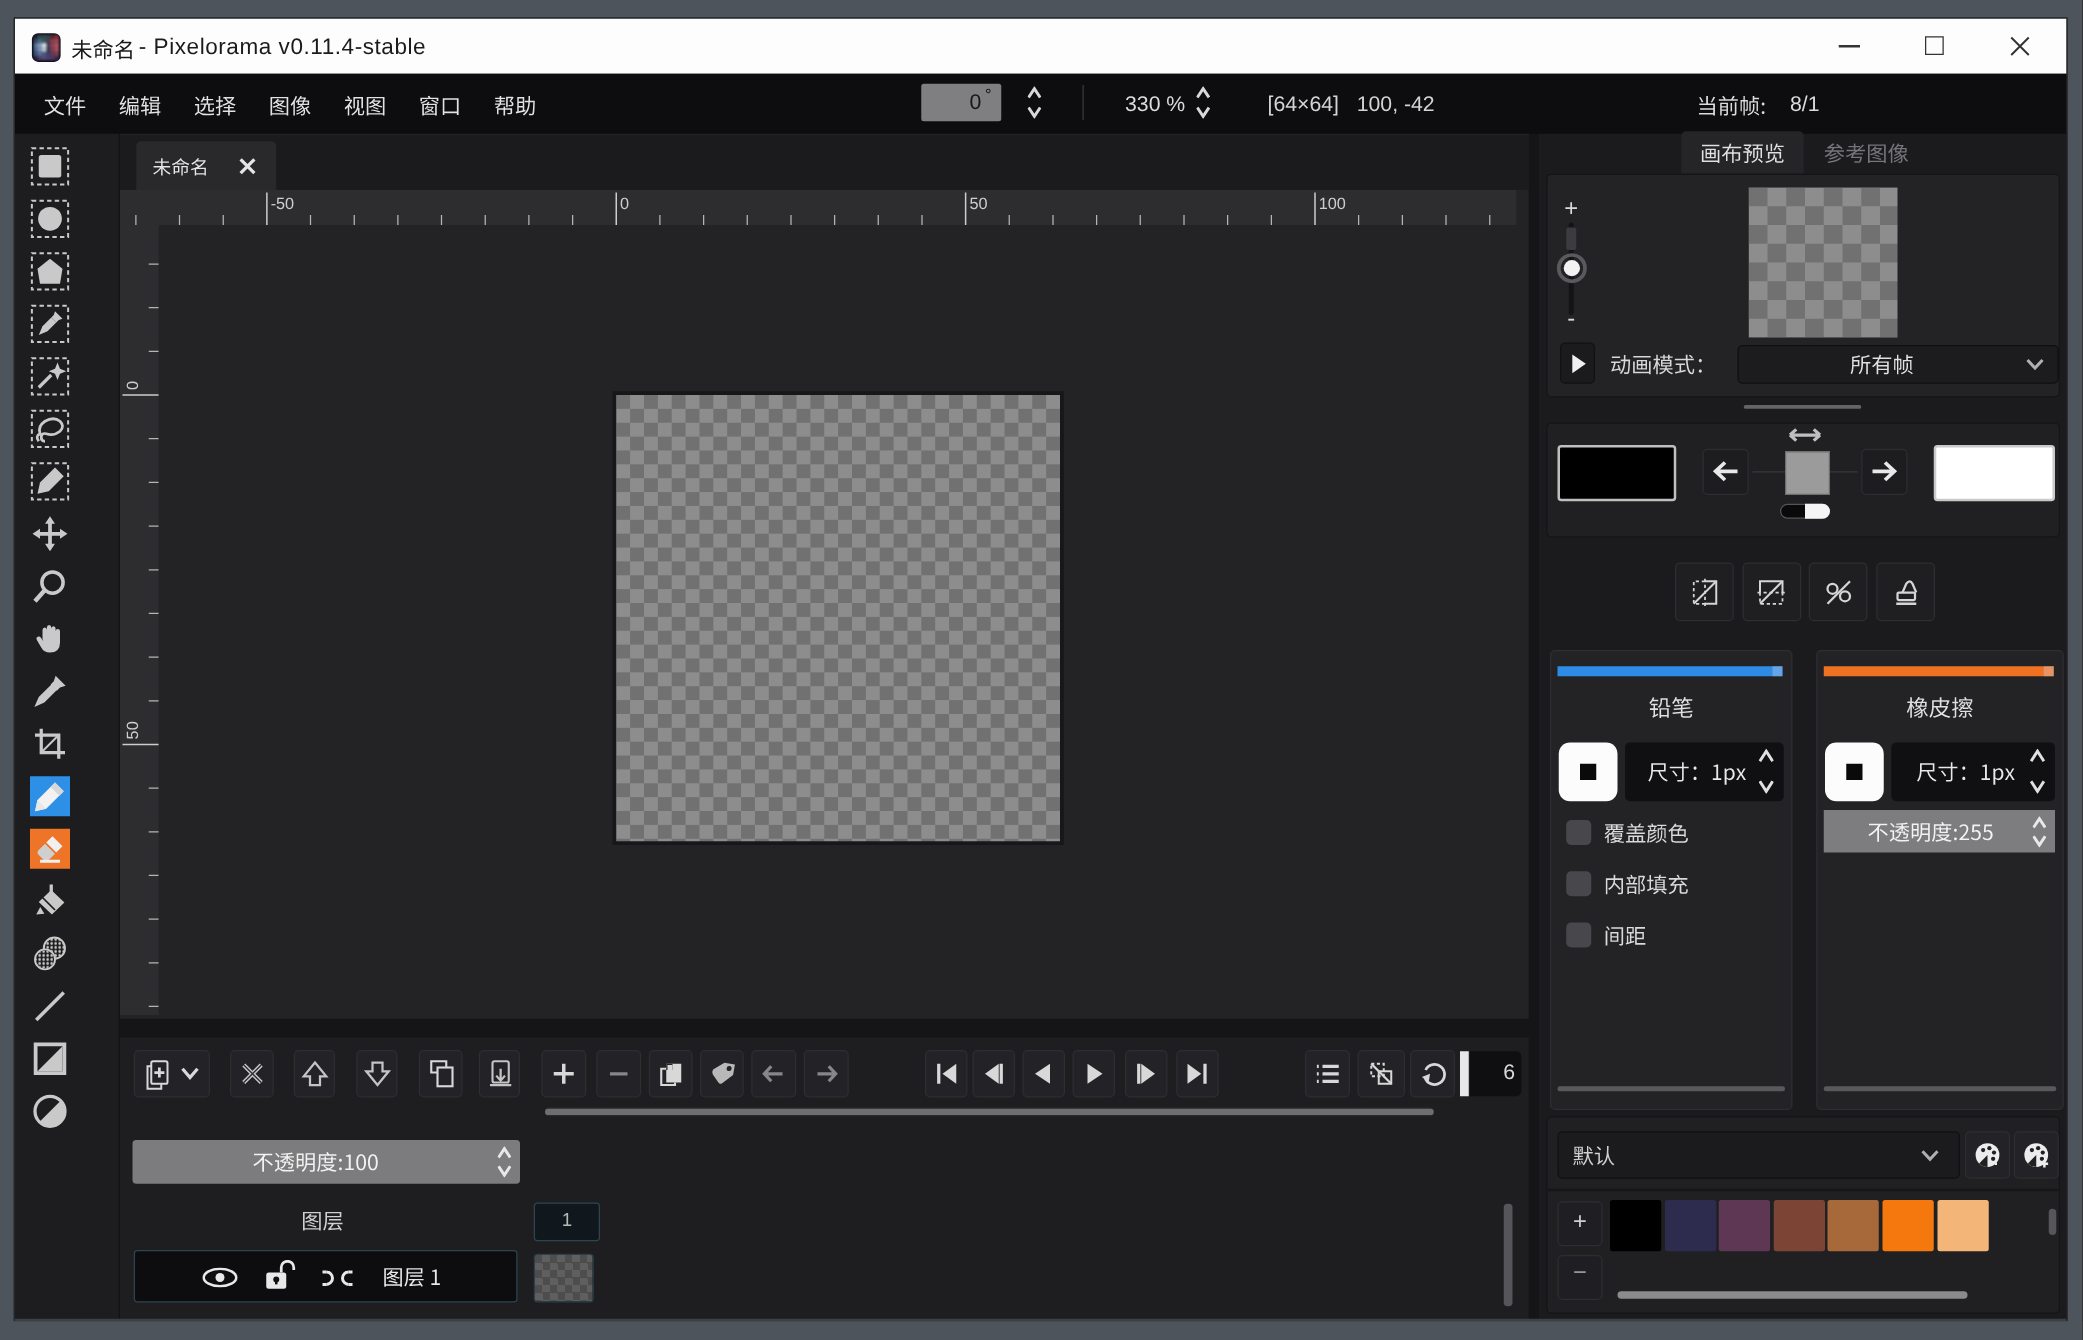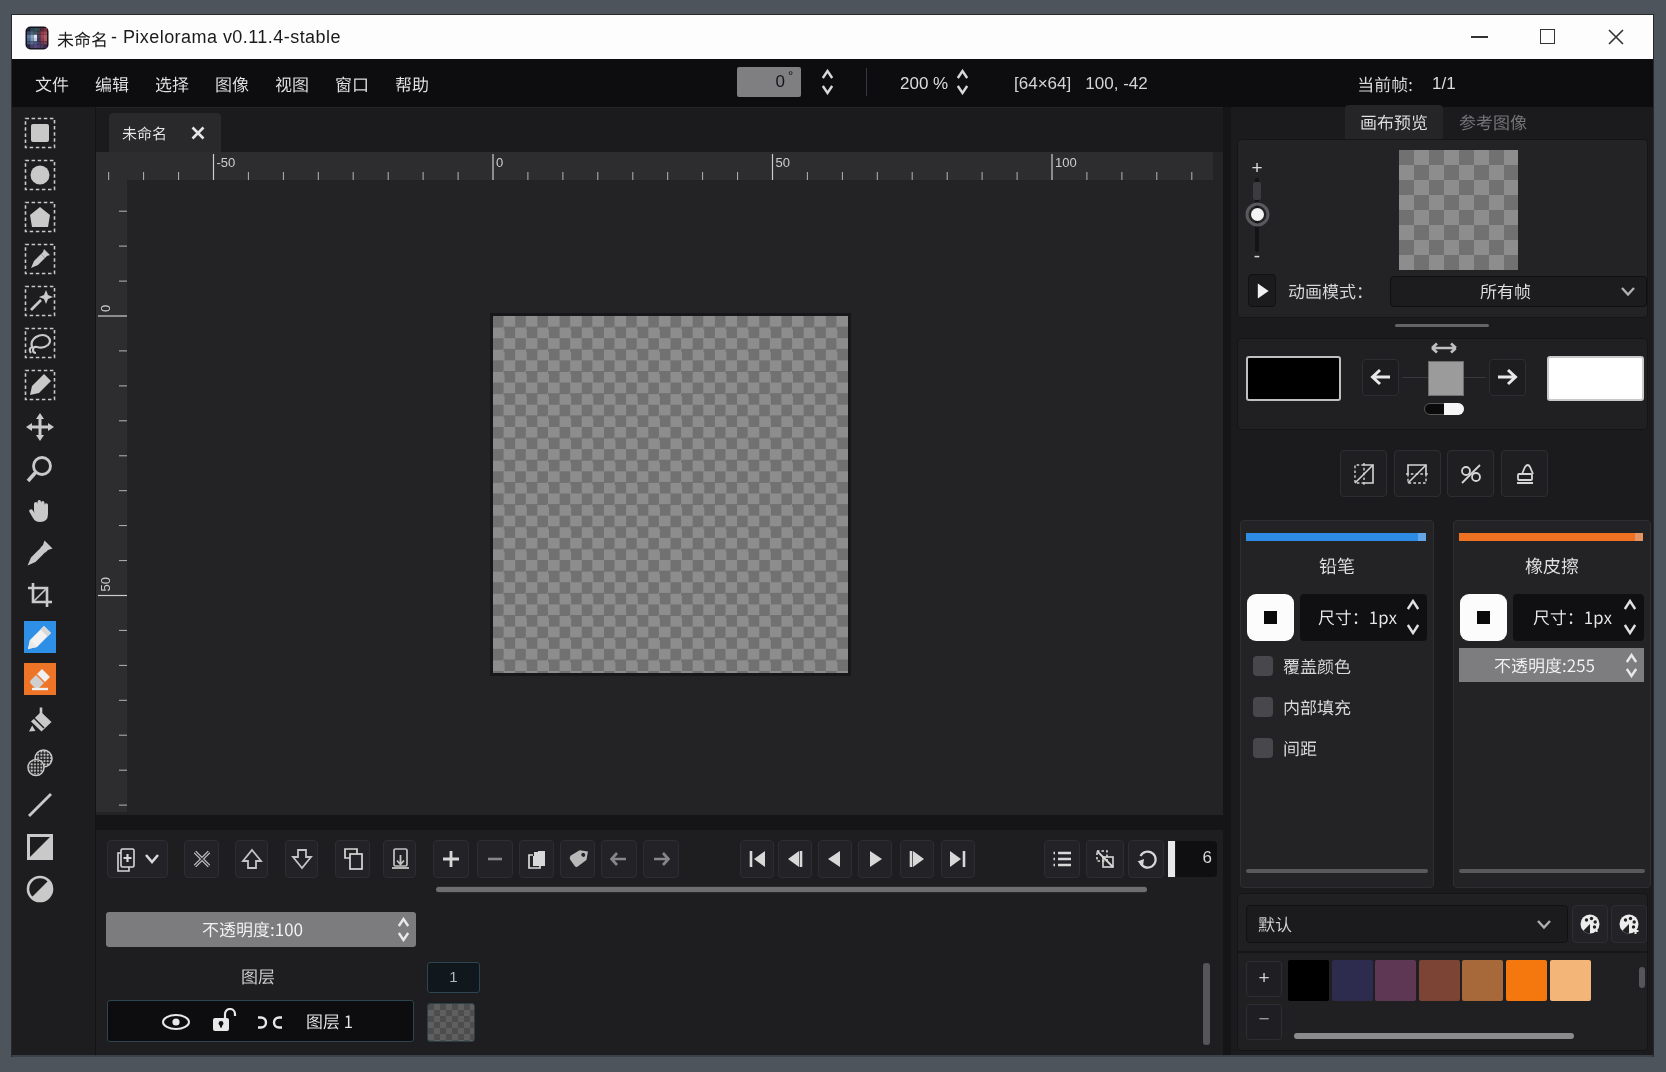--- a/index.html
+++ b/index.html
@@ -93,30 +93,30 @@
     <path d="M4.7 -14.3V-12.9H1.1V-11.9H4.7V-10.7H1.5V-9.7H4.7V-9.2C4.7 -9 4.6 -8.7 4.5 -8.3H0.9V-7.3H4C3.5 -6.5 2.6 -5.8 1.2 -5.3C1.5 -5 1.9 -4.6 2.1 -4.4C3.9 -5.1 4.9 -6.2 5.5 -7.3H9.2V-8.3H5.8C5.9 -8.7 6 -9 6 -9.2V-9.7H8.7V-10.7H6V-11.9H9.1V-12.9H6V-14.3ZM9.9 -13.6V-5.2H11.2V-12.5H14.1C13.6 -11.7 13 -10.9 12.5 -10.1C14 -9.3 14.5 -8.5 14.5 -7.9C14.5 -7.6 14.4 -7.3 14.1 -7.2C13.9 -7.1 13.7 -7.1 13.4 -7.1C12.9 -7 12.3 -7 11.6 -7.1C11.8 -6.8 11.9 -6.4 12 -6C12.6 -6 13.4 -6 13.9 -6C14.3 -6.1 14.7 -6.2 15 -6.3C15.5 -6.6 15.8 -7.1 15.8 -7.8C15.8 -8.6 15.3 -9.4 13.8 -10.3C14.6 -11.2 15.3 -12.2 15.9 -13.1L15.1 -13.6L14.8 -13.6ZM2.6 -4.5V0.4H3.8V-3.3H7.8V1.3H9.1V-3.3H13.4V-1C13.4 -0.8 13.3 -0.7 13.1 -0.7C12.8 -0.7 11.8 -0.7 10.7 -0.7C10.9 -0.4 11.1 0.1 11.1 0.4C12.6 0.4 13.5 0.4 14 0.2C14.6 0 14.7 -0.3 14.7 -1V-4.5H9.1V-5.8H7.8V-4.5Z M27.8 -14.3C27.8 -13 27.8 -11.7 27.7 -10.4H24.9V-9.2H27.7C27.4 -5.1 26.6 -1.6 23.3 0.4C23.6 0.7 24 1.1 24.2 1.4C27.7 -0.9 28.6 -4.7 28.9 -9.2H31.6C31.4 -3 31.2 -0.7 30.8 -0.2C30.6 0 30.4 0.1 30.1 0.1C29.8 0.1 28.9 0.1 27.9 -0C28.2 0.3 28.3 0.9 28.3 1.2C29.2 1.3 30.1 1.3 30.7 1.2C31.2 1.2 31.6 1 31.9 0.6C32.5 -0.2 32.6 -2.6 32.8 -9.8C32.8 -9.9 32.8 -10.4 32.8 -10.4H29C29 -11.7 29 -13 29 -14.3ZM17.6 -1.6 17.8 -0.3C19.9 -0.8 22.7 -1.4 25.4 -2.1L25.3 -3.2L24.4 -3V-13.4H18.8V-1.9ZM20 -2.1V-5H23.2V-2.8ZM20 -8.7H23.2V-6.2H20ZM20 -9.8V-12.3H23.2V-9.8Z" fill="#e2e2e2"></path>
   </svg>
 <div class="abs" style="left:737px;top:67px;width:64px;height:30px;background:#7f7f81;border-radius:2px"></div>
 <div class="abs" style="left:737px;top:72px;width:48px;height:20px;font-size:17px;color:#16161a;text-align:right">0</div>
 <div class="abs" style="left:788px;top:68px;font-size:13px;color:#111">°</div>
 <svg class="abs" style="left:821.5px;top:69.0px" width="11" height="26" viewBox="0 0 11 26">
     <path d="M1.5 8 L5.5 2 L9.5 8" fill="none" stroke="#d8d8d8" stroke-width="2.4" stroke-linecap="square"></path>
     <path d="M1.5 18 L5.5 24 L9.5 18" fill="none" stroke="#d8d8d8" stroke-width="2.4" stroke-linecap="square"></path>
   </svg>
 <div class="abs" style="left:866px;top:68px;width:1px;height:28px;background:#3a3a3e"></div>
-<div class="abs" style="left:900px;top:74px;font-size:17px;color:#dcdcdc">200 %</div>
+<div class="abs" style="left:900px;top:74px;font-size:17px;color:#dcdcdc">330 %</div>
 <svg class="abs" style="left:956.5px;top:69.0px" width="11" height="26" viewBox="0 0 11 26">
     <path d="M1.5 8 L5.5 2 L9.5 8" fill="none" stroke="#d8d8d8" stroke-width="2.4" stroke-linecap="square"></path>
     <path d="M1.5 18 L5.5 24 L9.5 18" fill="none" stroke="#d8d8d8" stroke-width="2.4" stroke-linecap="square"></path>
   </svg>
 <div class="abs" style="left:1014px;top:74px;font-size:17px;color:#d4d4d4">[64×64] &nbsp;&nbsp;100, -42</div>
 <svg style="position:absolute;left:1357.0px;top:75.5px;overflow:visible" width="56" height="17" viewBox="0 -15.0 55.7 17.0">
     <path d="M2.1 -13.1C3 -11.9 3.9 -10.2 4.2 -9.1L5.5 -9.7C5.1 -10.7 4.1 -12.3 3.2 -13.5ZM13.6 -13.7C13.1 -12.4 12.2 -10.6 11.4 -9.4L12.5 -9C13.3 -10.1 14.3 -11.8 15 -13.2ZM2 -0.6V0.6H13.4V1.4H14.8V-8.3H9.2V-14.3H7.8V-8.3H2.3V-7H13.4V-4.5H2.9V-3.3H13.4V-0.6Z M27.3 -8.7V-1.8H28.5V-8.7ZM30.7 -9.2V-0.2C30.7 0 30.6 0.1 30.4 0.1C30.1 0.1 29.2 0.1 28.1 0.1C28.3 0.4 28.5 1 28.6 1.3C29.9 1.3 30.8 1.3 31.3 1.1C31.8 0.9 32 0.5 32 -0.2V-9.2ZM29.3 -14.4C28.9 -13.5 28.3 -12.4 27.7 -11.6H22.6L23.4 -11.9C23.1 -12.6 22.4 -13.6 21.7 -14.3L20.5 -13.9C21.1 -13.2 21.8 -12.3 22.1 -11.6H17.9V-10.4H33.1V-11.6H29.1C29.6 -12.3 30.2 -13.1 30.7 -13.9ZM24 -5.1V-3.4H20.2V-5.1ZM24 -6.1H20.2V-7.8H24ZM19 -8.9V1.3H20.2V-2.4H24V-0.1C24 0.1 23.9 0.2 23.6 0.2C23.4 0.2 22.6 0.2 21.8 0.2C21.9 0.5 22.1 1 22.2 1.3C23.4 1.3 24.1 1.3 24.6 1.1C25.1 0.9 25.2 0.5 25.2 -0.1V-8.9Z M46 -1C47.2 -0.3 48.8 0.7 49.5 1.4L50.3 0.5C49.5 -0.2 47.9 -1.2 46.6 -1.8ZM45.2 -7.8V-4.7C45.2 -3 44.7 -0.9 40.6 0.4C40.9 0.6 41.2 1.1 41.4 1.4C45.7 -0.2 46.4 -2.6 46.4 -4.7V-7.8ZM42.3 -10.1V-2.1H43.4V-9H48.1V-2.1H49.2V-10.1H46.3V-11.6H50.1V-12.8H46.3V-14.2H45V-10.1ZM35.3 -11.1V-2.1H36.3V-9.9H37.6V1.4H38.7V-9.9H40.1V-3.6C40.1 -3.4 40 -3.4 39.9 -3.4C39.8 -3.4 39.5 -3.4 39 -3.4C39.2 -3.1 39.4 -2.6 39.4 -2.3C40 -2.3 40.4 -2.3 40.7 -2.5C41 -2.7 41.1 -3.1 41.1 -3.5V-11.1H38.7V-14.3H37.6V-11.1Z M53.4 -6.6C54 -6.6 54.5 -7.1 54.5 -7.8C54.5 -8.5 54 -9 53.4 -9C52.7 -9 52.2 -8.5 52.2 -7.8C52.2 -7.1 52.7 -6.6 53.4 -6.6ZM53.4 0.2C54 0.2 54.5 -0.3 54.5 -1C54.5 -1.7 54 -2.1 53.4 -2.1C52.7 -2.1 52.2 -1.7 52.2 -1C52.2 -0.3 52.7 0.2 53.4 0.2Z" fill="#dcdcdc"></path>
   </svg>
-<div class="abs" style="left:1432px;top:74px;font-size:17px;color:#dcdcdc">1/1</div>
+<div class="abs" style="left:1432px;top:74px;font-size:17px;color:#dcdcdc">8/1</div>
 <div class="abs" style="left:12px;top:107px;width:84px;height:949px;background:#1d1d1f"></div>
 <svg class="abs" style="left:24px;top:117px" width="32" height="32" viewBox="0 0 32 32">
     <rect x="1.5" y="1.5" width="29" height="29" fill="none" stroke="#c9c9c9" stroke-width="1.6" stroke-dasharray="3.5 2.6"></rect>
     <rect x="7" y="7" width="18" height="18" rx="2" fill="#c9c9c9"></rect>
   </svg>
 <svg class="abs" style="left:24px;top:159px" width="32" height="32" viewBox="0 0 32 32">
     <rect x="1.5" y="1.5" width="29" height="29" fill="none" stroke="#c9c9c9" stroke-width="1.6" stroke-dasharray="3.5 2.6"></rect>
     <circle cx="16" cy="16" r="9.5" fill="#c9c9c9"></circle>
   </svg>
 <svg class="abs" style="left:24px;top:201px" width="32" height="32" viewBox="0 0 32 32">

